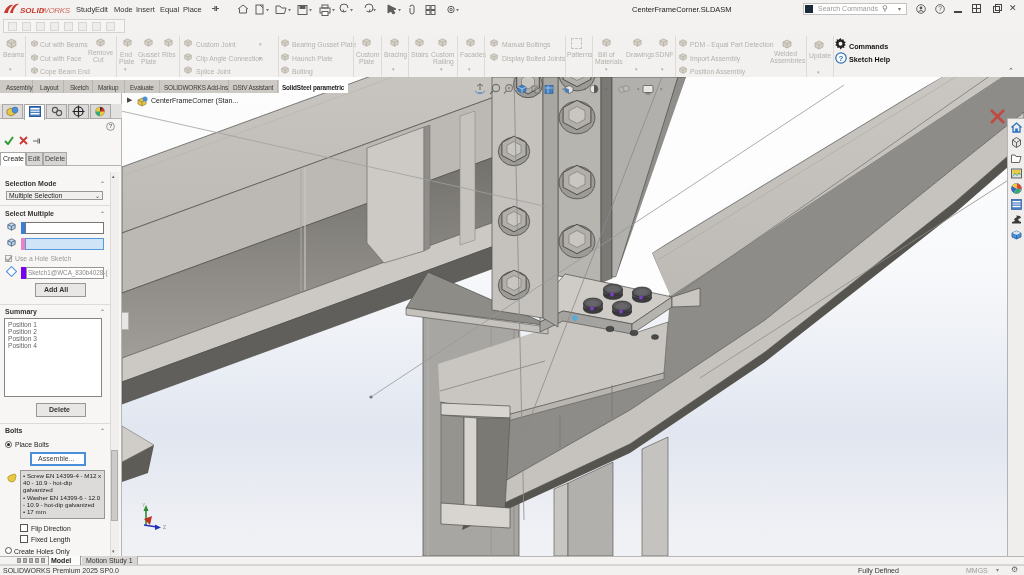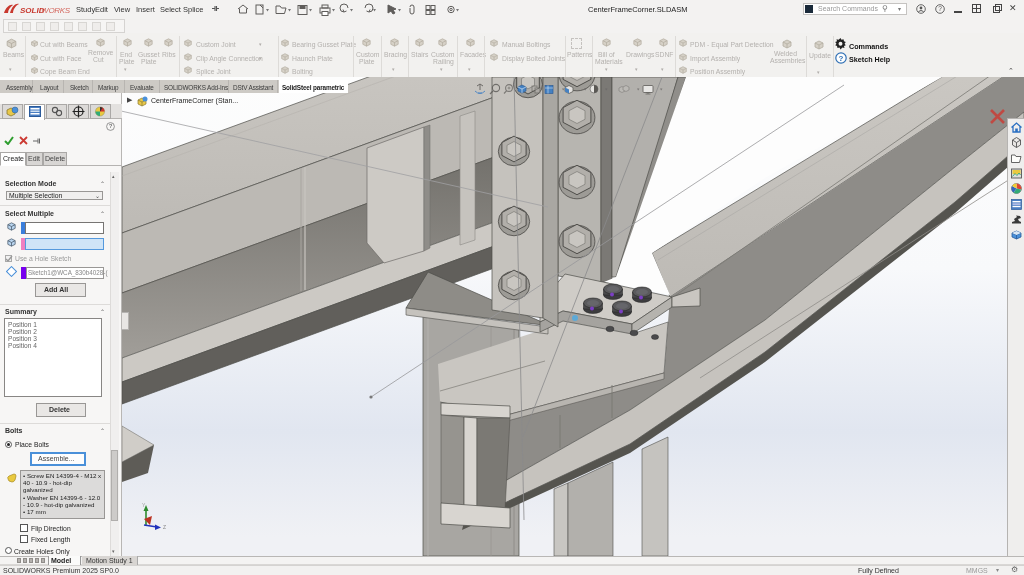--- a/index.html
+++ b/index.html
@@ -15,28 +15,28 @@
 <div class="abs" style="left:0;top:0;width:1024px;height:18px;background:#f3f2f1;"></div>
 <svg class="abs" style="left:2px;top:2px;" width="72" height="14" viewBox="0 0 72 14">
   <path d="M2 11 C4 5 8 2 11 3 C8 5 6 8 6 11 Z" fill="#c8382e"></path>
   <path d="M8 11 C10 4 14 1 17 2 C13 4 11 8 11 11 Z" fill="#c8382e"></path>
   <text x="18" y="10.5" font-size="8" font-weight="bold" font-style="italic" fill="#c8382e" font-family="Liberation Sans">SOLID</text>
   <text x="39" y="10.5" font-size="8" font-style="italic" fill="#d4685f" font-family="Liberation Sans">W</text>
   <text x="46.5" y="10.5" font-size="8" font-style="italic" fill="#d4685f" font-family="Liberation Sans" letter-spacing="-0.4">ORKS</text>
 </svg>
 <div class="txt" style="left:76px;top:5px;font-size:7.5px;color:#333;">Study</div>
 <div class="txt" style="left:95px;top:5px;font-size:7.5px;color:#333;">Edit</div>
-<div class="txt" style="left:114px;top:5px;font-size:7.5px;color:#333;">View</div>
+<div class="txt" style="left:114px;top:5px;font-size:7.5px;color:#333;">Mode</div>
 <div class="txt" style="left:136px;top:5px;font-size:7.5px;color:#333;">Insert</div>
-<div class="txt" style="left:160px;top:5px;font-size:7.5px;color:#333;">Select</div>
-<div class="txt" style="left:183px;top:5px;font-size:7.5px;color:#333;">Splice</div>
+<div class="txt" style="left:160px;top:5px;font-size:7.5px;color:#333;">Equal</div>
+<div class="txt" style="left:183px;top:5px;font-size:7.5px;color:#333;">Place</div>
 <svg class="abs" style="left:211px;top:4px" width="9" height="9" viewBox="0 0 9 9">
     <path d="M1 4.5 H4 M4 2 V7 M5.5 2 V7 M5.5 4.5 H8" stroke="#555" stroke-width="1.1" fill="none"></path>
   </svg>
-<div class="txt" style="left:588px;top:5px;font-size:7.5px;color:#222;">CenterFrameCorner.SLDASM</div>
+<div class="txt" style="left:632px;top:5px;font-size:7.5px;color:#222;">CenterFrameCorner.SLDASM</div>
 <svg class="abs" style="left:236px;top:3px" width="228" height="13" viewBox="0 0 228 13">
 <g stroke="#5f5d5b" fill="none" stroke-width="1">
 <path d="M2 6 L7 2 L12 6 M3.5 5.5 V10 H10.5 V5.5"></path>
 <rect x="20" y="2" width="7" height="9"></rect>
       <path d="M24 2 L27 5"></path>
 <path d="M40 3 H44 L45.5 5 H50 L48.5 10.5 H40 Z"></path>
 <rect x="62" y="2.5" width="9" height="9"></rect>
       <rect x="64" y="2.5" width="5" height="3" fill="#5f5d5b"></rect>
 <rect x="84" y="5" width="10" height="5"></rect>
       <rect x="86" y="2" width="6" height="3"></rect>

